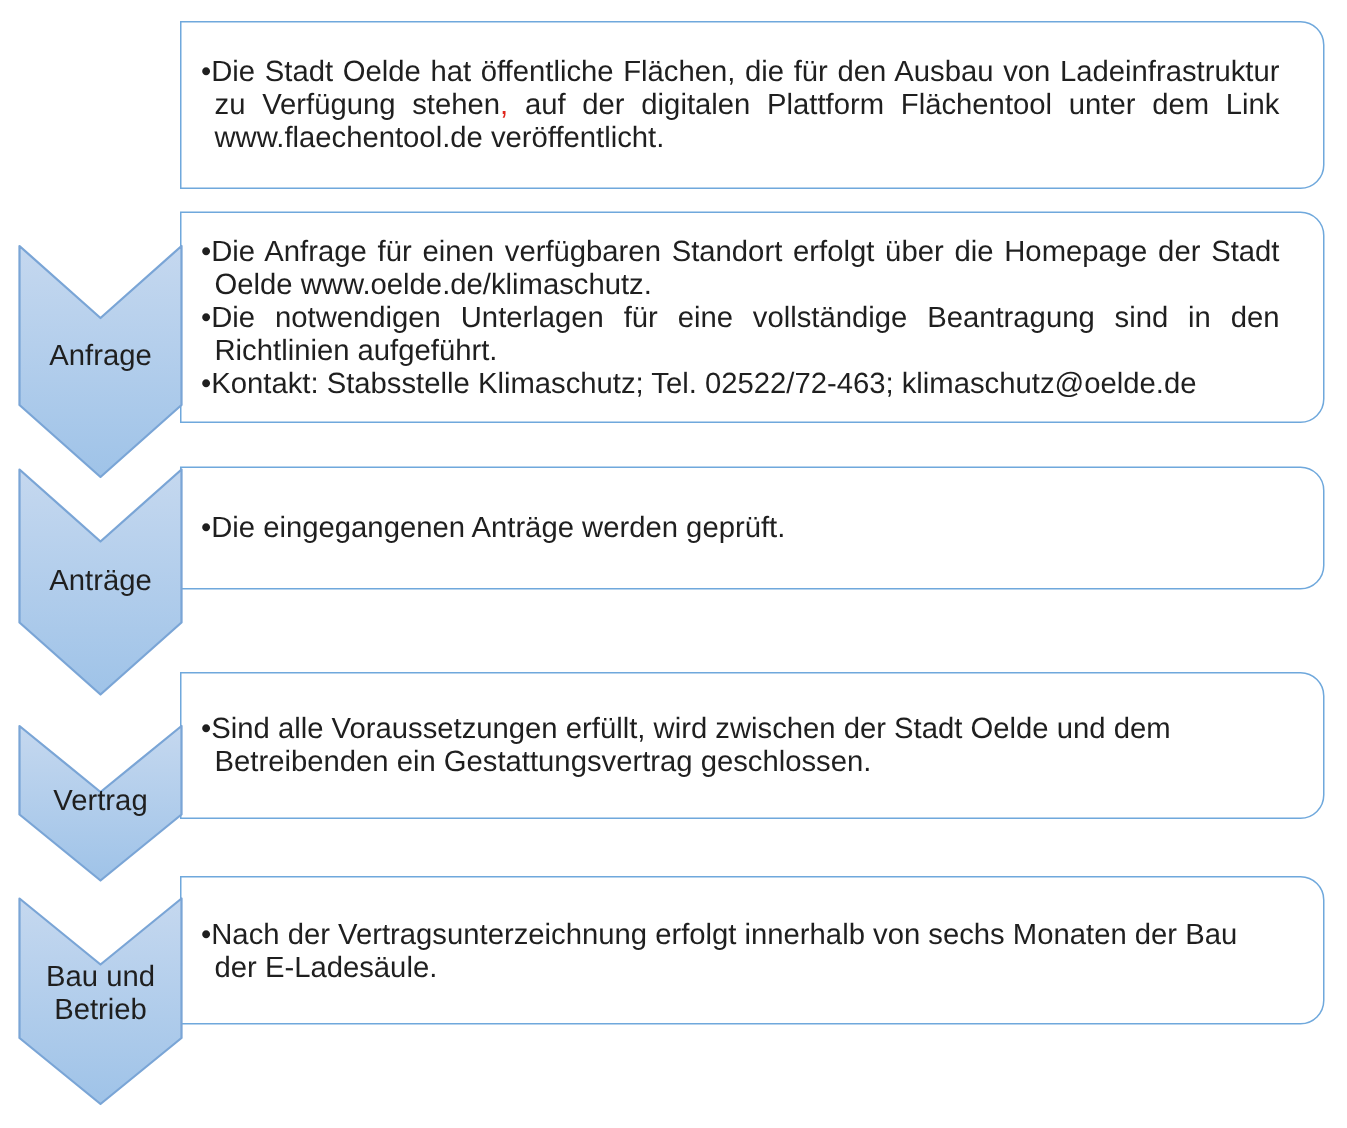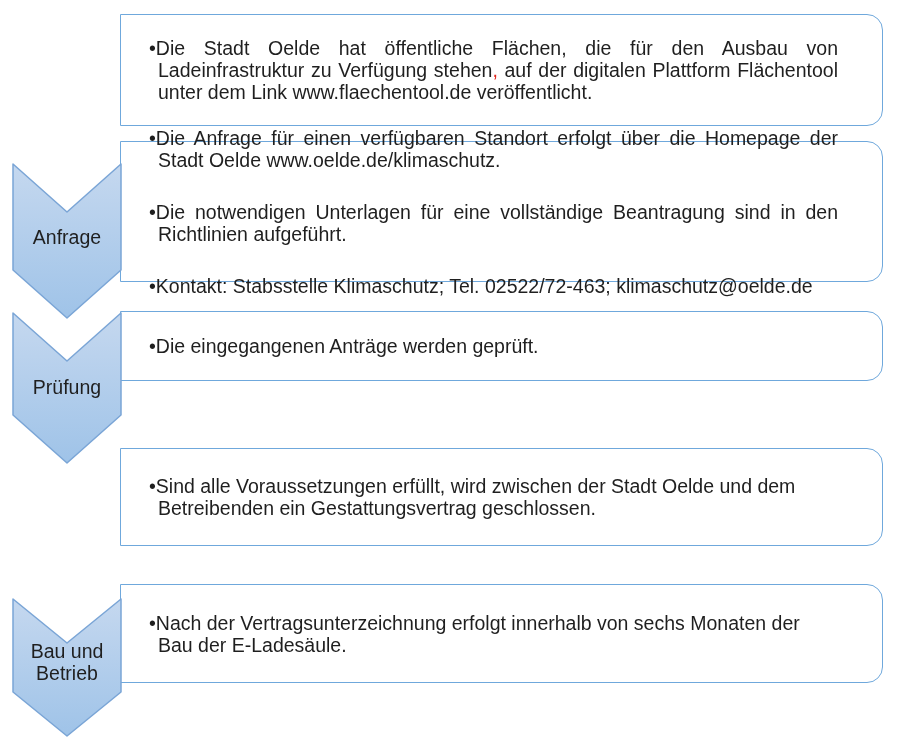--- a/index.html
+++ b/index.html
@@ -26,25 +26,25 @@
     border: 1.3px solid var(--box-border, #6fa8dc);
     border-radius: 0 16px 16px 0;
     display: flex;
     flex-direction: column;
     justify-content: center;
     padding-left: 13px;
     padding-right: 29px;
   }
   .box1 { top: 14px;  height: 112px; }
   .box2 { top: 141px; height: 141px; }
-  .box3 { top: 311px; height: 70px;  }
+  .box3 { top: 311px; height: 82px;  }
   .box4 { top: 448px; height: 98px;  }
   .box5 { top: 584px; height: 99px;  }
   .bullet {
-    margin: 15px;
+    margin: 0;
     font-size: 19.5px;
     line-height: 22px;
     padding-left: 9px;
     text-indent: -9px;
     color: var(--text, #1f1f1f);
   }
   .justify { text-align: justify; }
   .red-char { color: var(--accent-red, #e0261c); }
   
   .arrow {
@@ -125,23 +125,35 @@
   <div class="arrow arrow3">
     <svg class="chev" width="110" height="152" viewBox="0 0 110 152" preserveAspectRatio="none">
       <defs>
           <linearGradient id="g3" x1="0" y1="0" x2="0" y2="1">
             <stop class="stop-top" offset="0"></stop>
             <stop class="stop-bottom" offset="1"></stop>
           </linearGradient>
         </defs>
       <polygon points="1,1 55,49 109,1 109,103 55,151 1,103" fill="url(#g3)"></polygon>
     </svg>
-    <div class="arrow-label">Prüfung</div>
+    <div class="arrow-label">Anträge</div>
   </div>
 
+  <div class="arrow arrow4">
+    <svg class="chev" width="110" height="105" viewBox="0 0 110 105" preserveAspectRatio="none">
+      <defs>
+          <linearGradient id="g4" x1="0" y1="0" x2="0" y2="1">
+            <stop class="stop-top" offset="0"></stop>
+            <stop class="stop-bottom" offset="1"></stop>
+          </linearGradient>
+        </defs>
+      <polygon points="1,1 55,45 109,1 109,60 55,104 1,60" fill="url(#g4)"></polygon>
+    </svg>
+    <div class="arrow-label">Vertrag</div>
+  </div>
 
   <div class="arrow arrow5">
     <svg class="chev" width="110" height="139" viewBox="0 0 110 139" preserveAspectRatio="none">
       <defs>
           <linearGradient id="g5" x1="0" y1="0" x2="0" y2="1">
             <stop class="stop-top" offset="0"></stop>
             <stop class="stop-bottom" offset="1"></stop>
           </linearGradient>
         </defs>
       <polygon points="1,1 55,45 109,1 109,94 55,138 1,94" fill="url(#g5)"></polygon>

